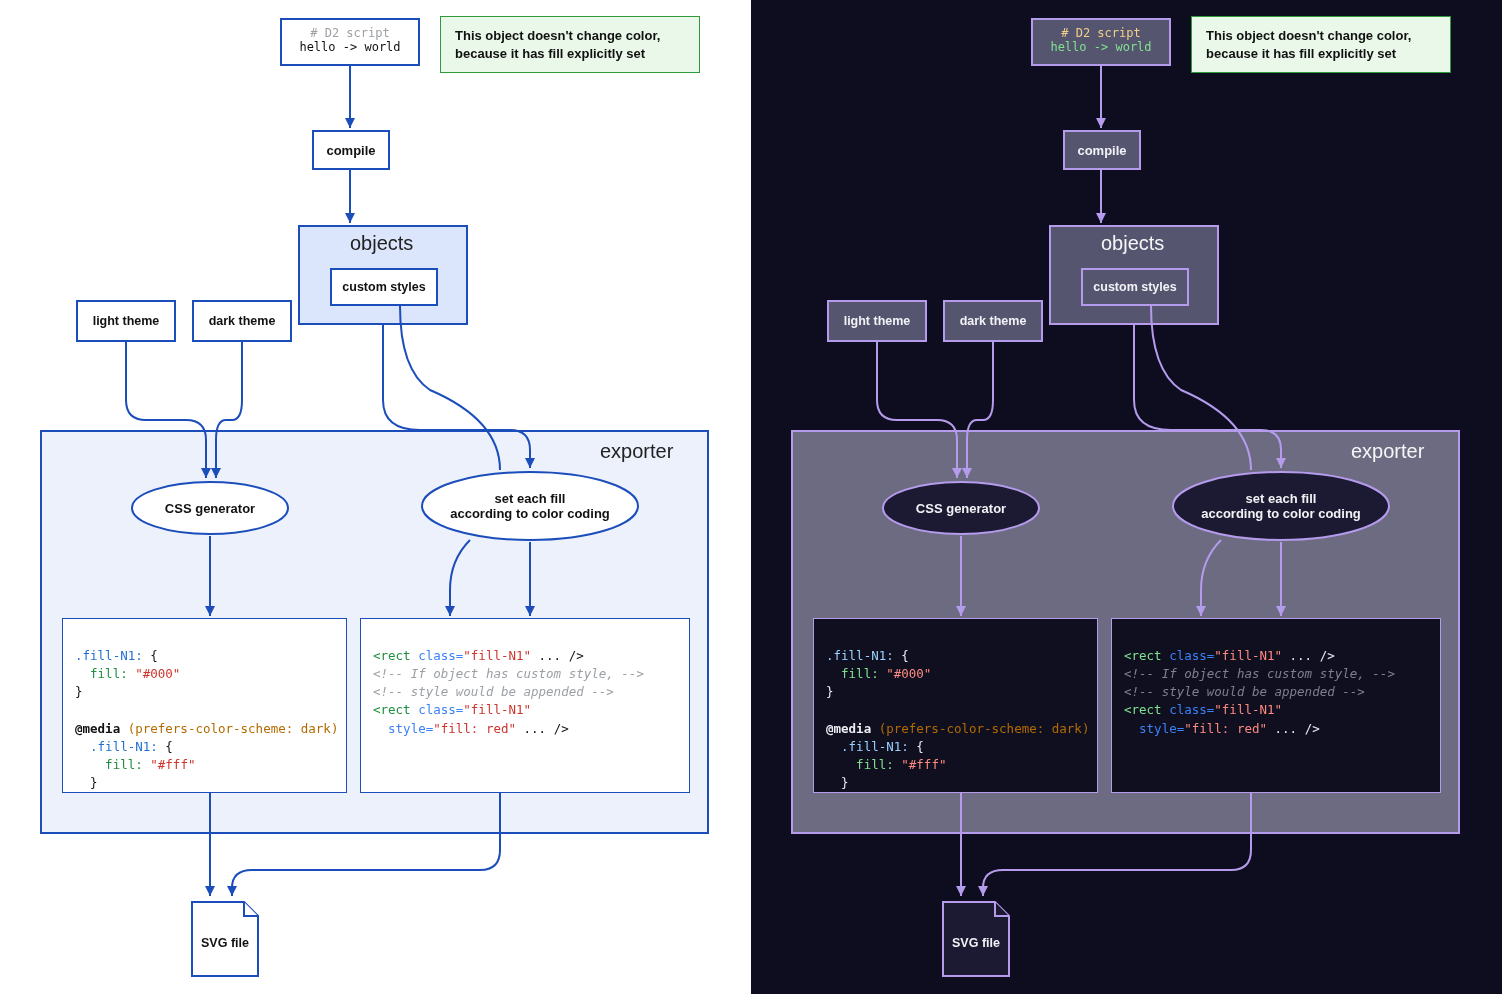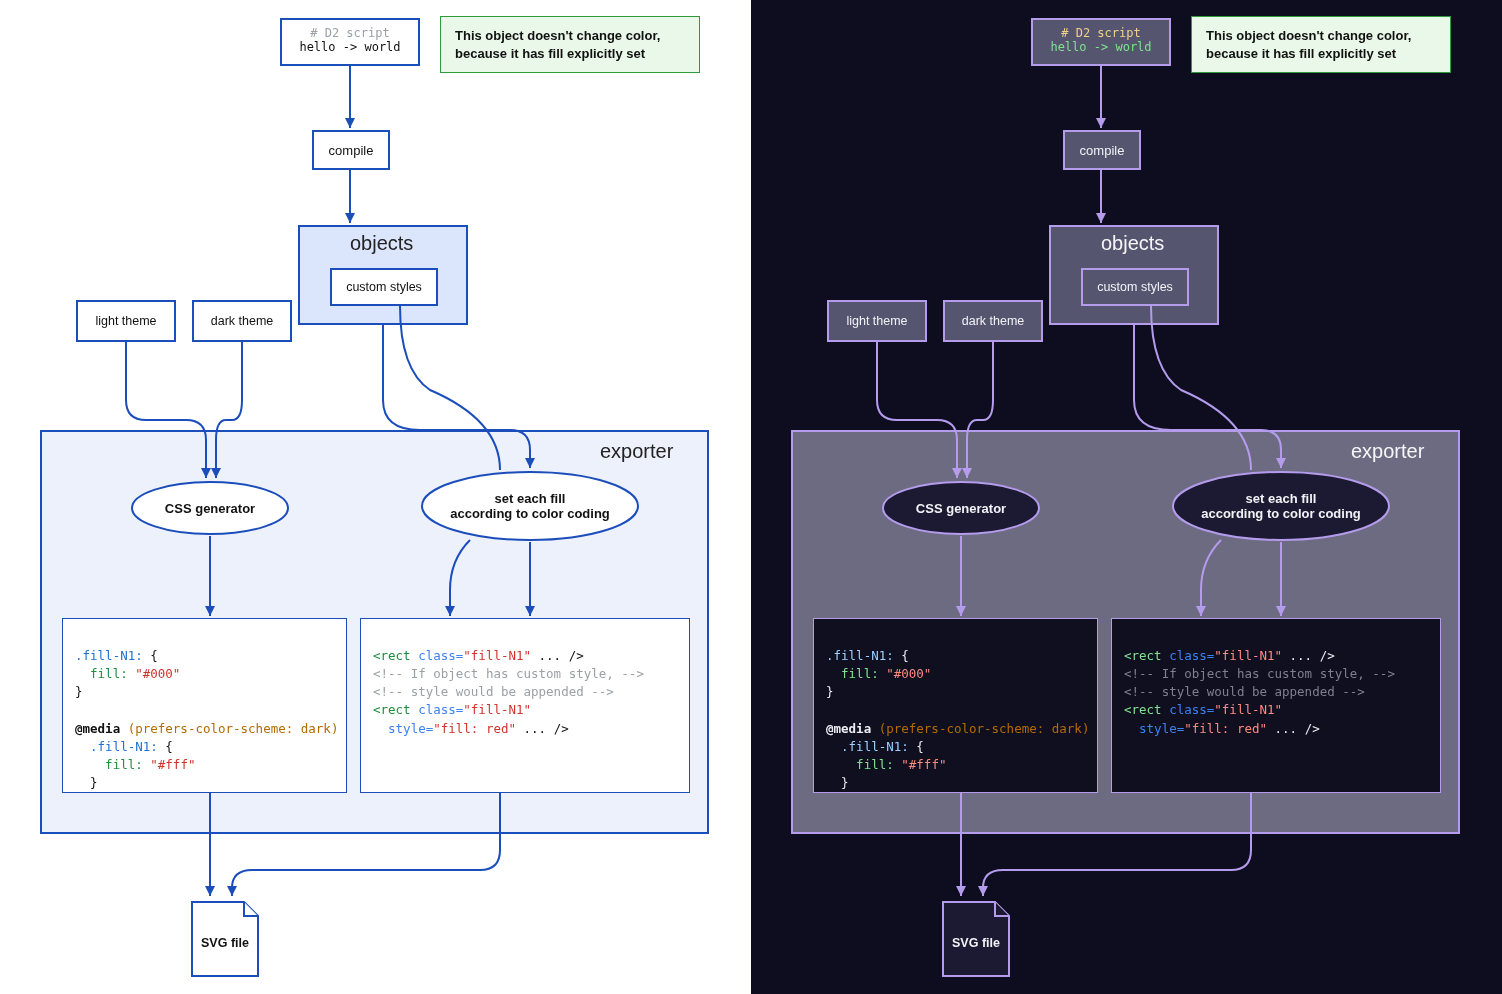--- a/index.html
+++ b/index.html
@@ -3,21 +3,21 @@
 <meta charset="utf-8">
 <style>
 html,body{margin:0;padding:0;}
 body{font-family:-apple-system,BlinkMacSystemFont,"Segoe UI",Helvetica,Arial,sans-serif;}
 .stage{display:flex;width:1502px;height:994px;}
 .half{position:relative;width:751px;height:994px;}
 .light{background:#ffffff;}
 .dark {background:#0e0d20;}
 
 
-.box{position:absolute;box-sizing:border-box;display:flex;align-items:center;justify-content:center;text-align:center;font-weight:400;}
+.box{position:absolute;box-sizing:border-box;display:flex;align-items:center;justify-content:center;text-align:center;font-weight:700;}
 
 
 .light .lbox{border:2px solid #1b4dbb;background:#ffffff;color:#111;}
 .light .mbox{border:2px solid #1b4dbb;background:#dbe5fb;color:#111;}
 .light .panel{border:2px solid #1b4dbb;background:#edf1fb;}
 .light .panel-title{color:#222;}
 .light .arrow path{stroke:#1b4dbb;fill:none;stroke-width:2;}
 .light .arrow polygon{fill:#1b4dbb;}
 .light .ellipse{stroke:#1b4dbb;fill:#ffffff;}
 .light .code{border:1px solid #1b4dbb;background:#ffffff;}
@@ -59,21 +59,21 @@
 .light .svgfile-label{color:#111;}
 .dark  .svgfile svg .pg{fill:#1c1a32;stroke:#b49bec;stroke-width:2;}
 .dark  .svgfile-label{color:#f2f2f6;}
 
 
 .tok-sel {color:#1f6fd0;} .dark .tok-sel{color:#9ad1ff;}
 .tok-prop{color:#1e8f3e;} .dark .tok-prop{color:#7fe28f;}
 .tok-str {color:#d0342c;} .dark .tok-str{color:#ff8a80;}
 .tok-kw  {color:#111;font-weight:700;} .dark .tok-kw{color:#ececf2;font-weight:700;}
 .tok-at  {color:#b36b00;}
-.tok-cm  {color:#9ca0a6;} .dark .tok-cm{color:#7f7f8e;}
+.tok-cm  {color:#9ca0a6;font-style:italic;} .dark .tok-cm{color:#7f7f8e;}
 .tok-tag {color:#1e8f3e;margin-top:38px;} .dark .tok-tag{color:#7fe28f;}
 .tok-attr{color:#3b82f6;}
 .tok-val {color:#d0342c;} .dark .tok-val{color:#ff8a80;}
 .dark .tok-co1{color:#f1d08a;}
 .dark .tok-co2{color:#7fe28f;}
 .light .tok-co1{color:#9ca0a6;}
 .light .tok-co2{color:#111;}
 </style>
 </head>
 <body>

